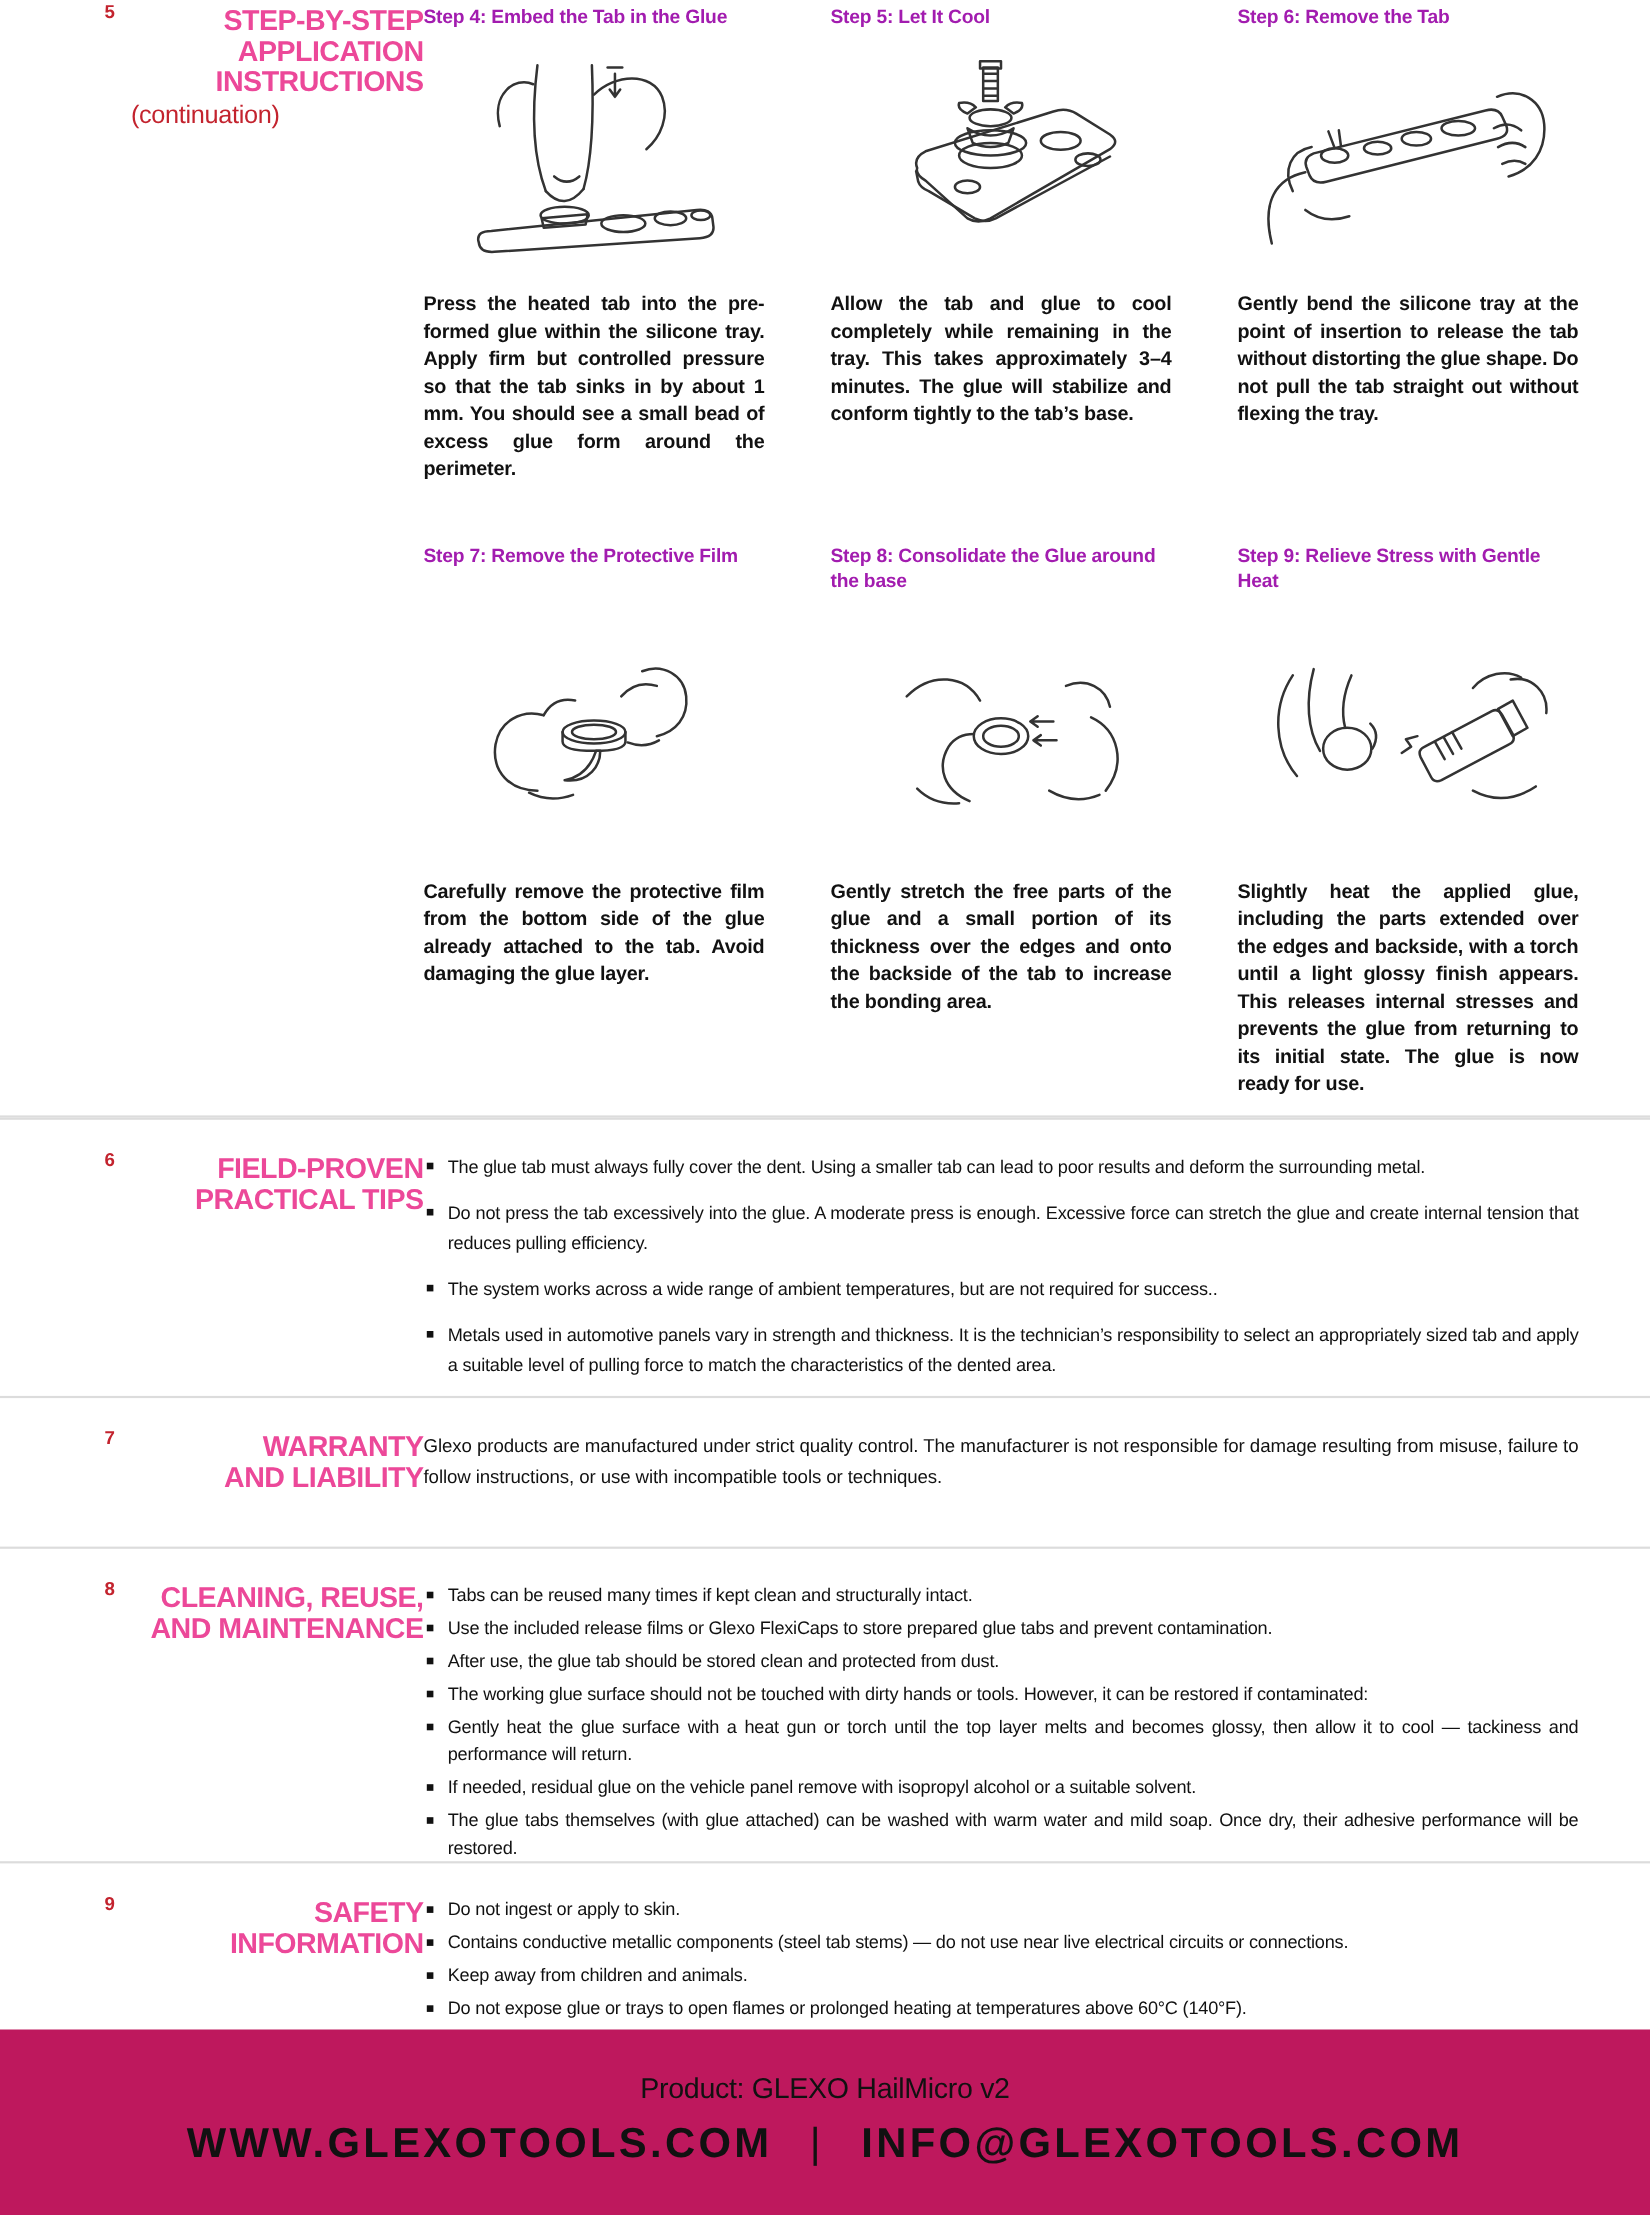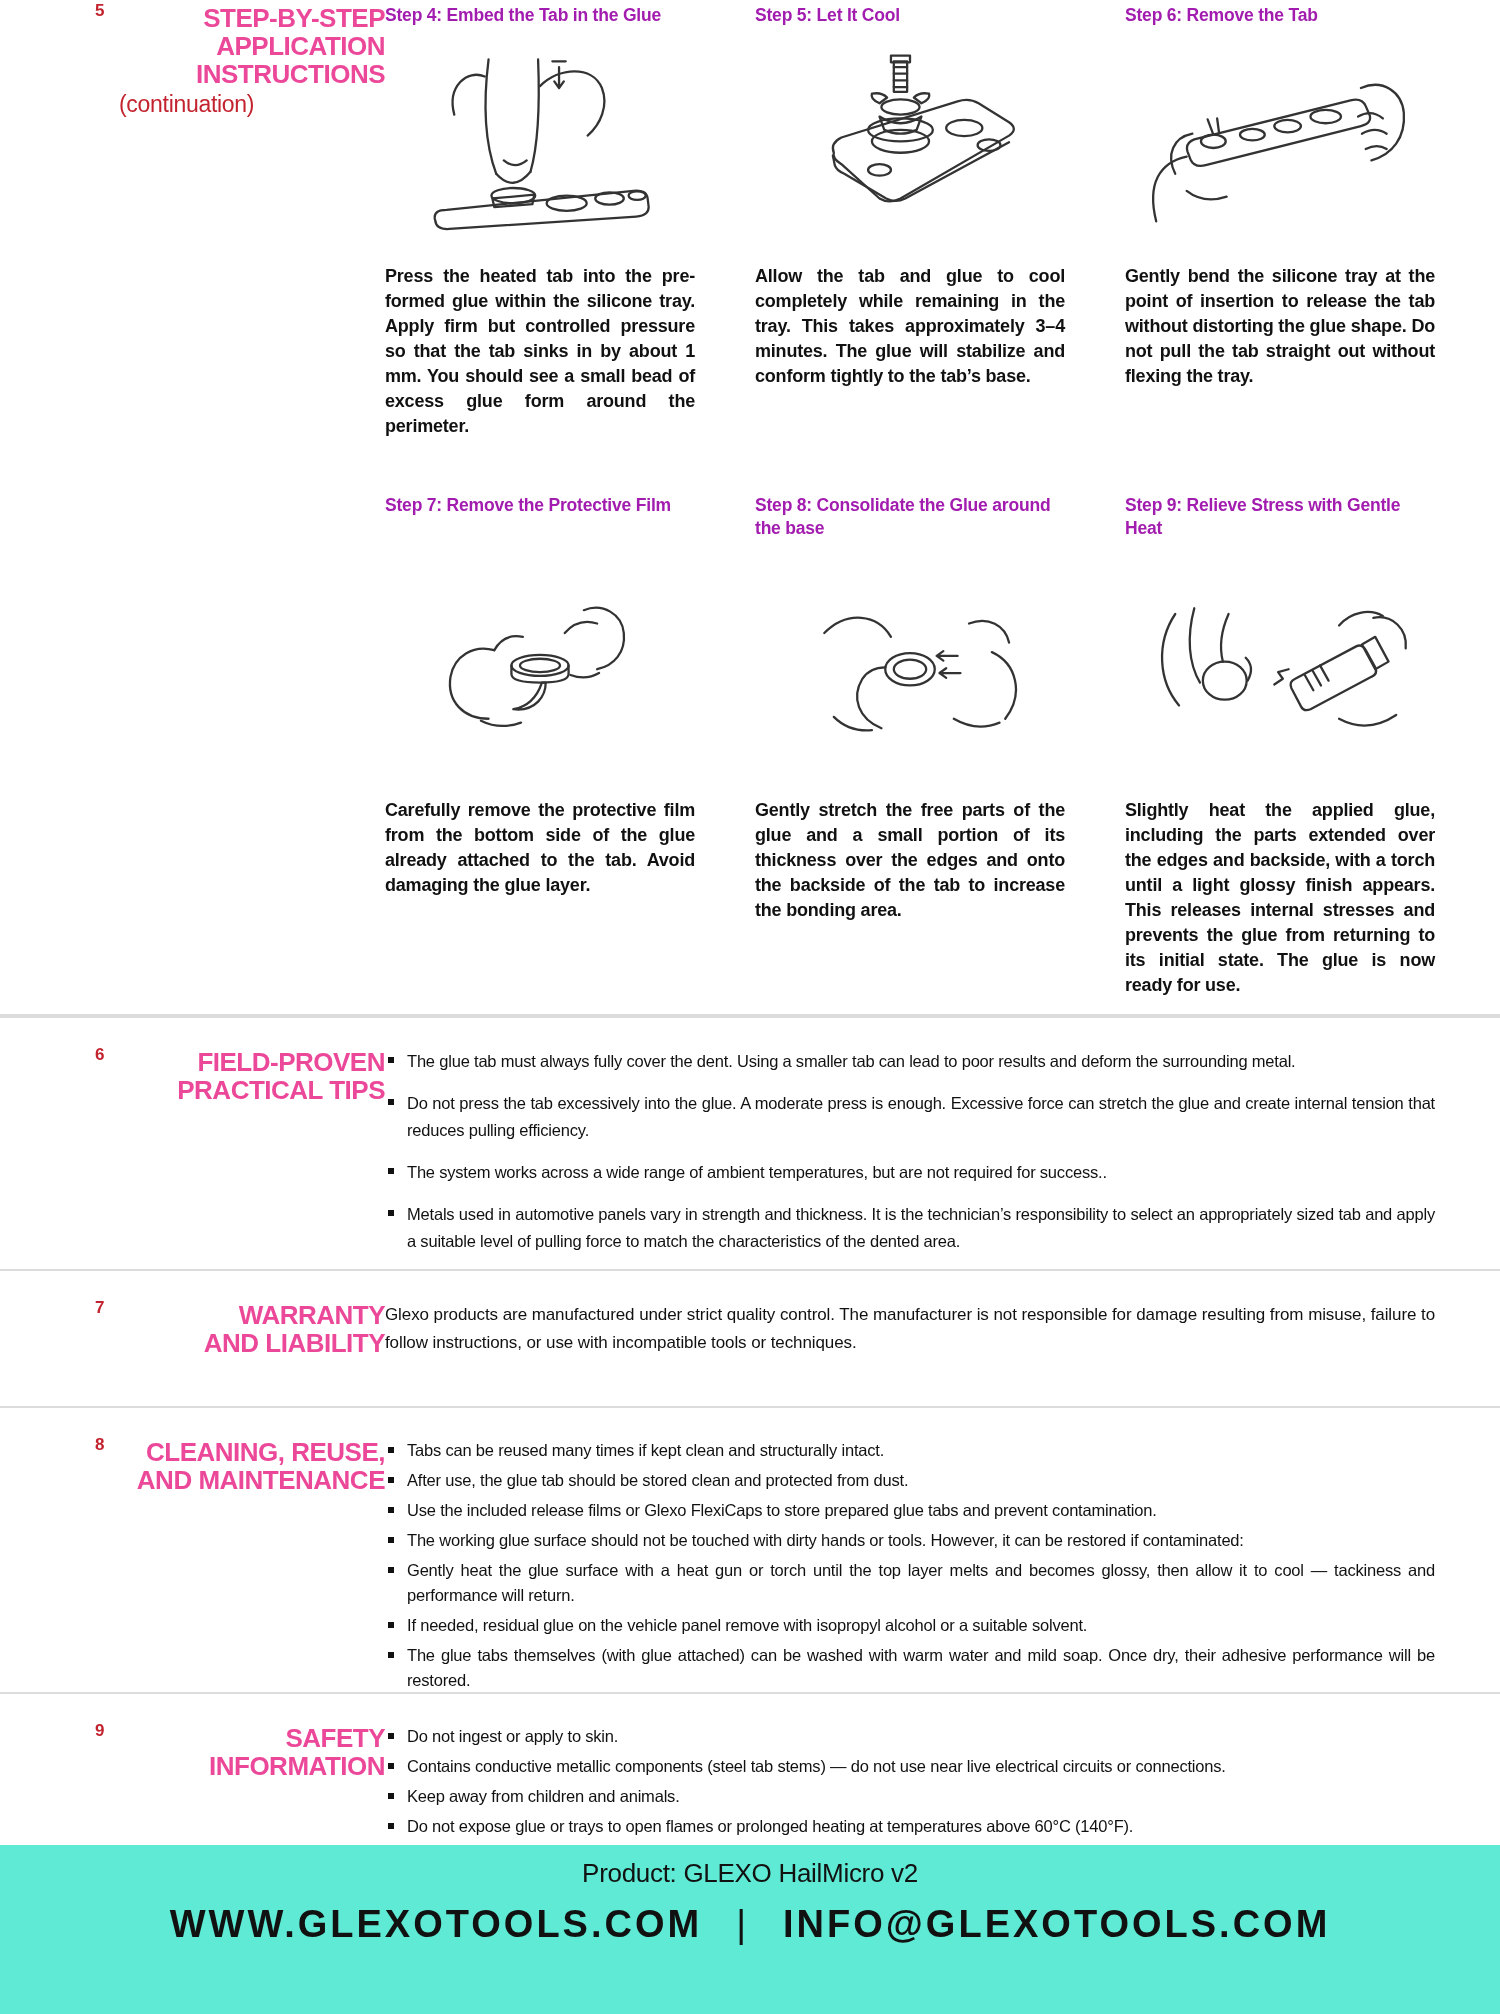--- a/index.html
+++ b/index.html
@@ -64,22 +64,22 @@
   ul.bullets li::before {
     content:""; position:absolute; left:3px; top:9px;
     width:6px; height:6px; background:#111;
   }
   ul.tips li { font-size:16.5px; line-height:27px; margin-bottom:15px; }
   ul.dense li { font-size:16.5px; line-height:25px; margin-bottom:5px; }
   .warranty-text { font-size:17px; line-height:28px; text-align:justify; letter-spacing:-0.1px; }
 
   
   .footer {
-    margin-top:auto; height:169px; background:#5eead4; text-align:center;
-    padding-top:13px;
+    margin-top:auto; height:169px; background:#be185d; text-align:center;
+    padding-top:38px;
   }
   .footer-product { font-size:26px; letter-spacing:-0.3px; color:#111; }
   .footer-links {
     margin-top:14px; font-size:38px; font-weight:700; letter-spacing:3px; color:#111;
   }
   .footer-sep { display:inline-block; margin:0 34px; font-weight:400; }
   .fill-grey { fill:#CFCFCF; }
   .fill-lt   { fill:#E6E6E6; }
   .fill-wh   { fill:#FFFFFF; }
   .fill-dk   { fill:#8F8F8F; }
@@ -277,22 +277,22 @@
         <span class="sec-num">8</span>
         <div class="sec-title">
           <div>CLEANING, REUSE,</div>
           <div>AND MAINTENANCE</div>
         </div>
       </div>
     </div>
     <div class="content-col">
       <ul class="bullets dense">
         <li>Tabs can be reused many times if kept clean and structurally intact.</li>
+        <li>Use the included release films or Glexo FlexiCaps to store prepared glue tabs and prevent contamination.</li>
         <li>After use, the glue tab should be stored clean and protected from dust.</li>
-        <li>Use the included release films or Glexo FlexiCaps to store prepared glue tabs and prevent contamination.</li>
         <li>The working glue surface should not be touched with dirty hands or tools. However, it can be restored if contaminated:</li>
         <li>Gently heat the glue surface with a heat gun or torch until the top layer melts and becomes glossy, then allow it to cool — tackiness and performance will return.</li>
         <li>If needed, residual glue on the vehicle panel remove with isopropyl alcohol or a suitable solvent.</li>
         <li>The glue tabs themselves (with glue attached) can be washed with warm water and mild soap. Once dry, their adhesive performance will be restored.</li>
       </ul>
     </div>
   </div>
 
   <div class="row section safety-block">
     <div class="label-col">

